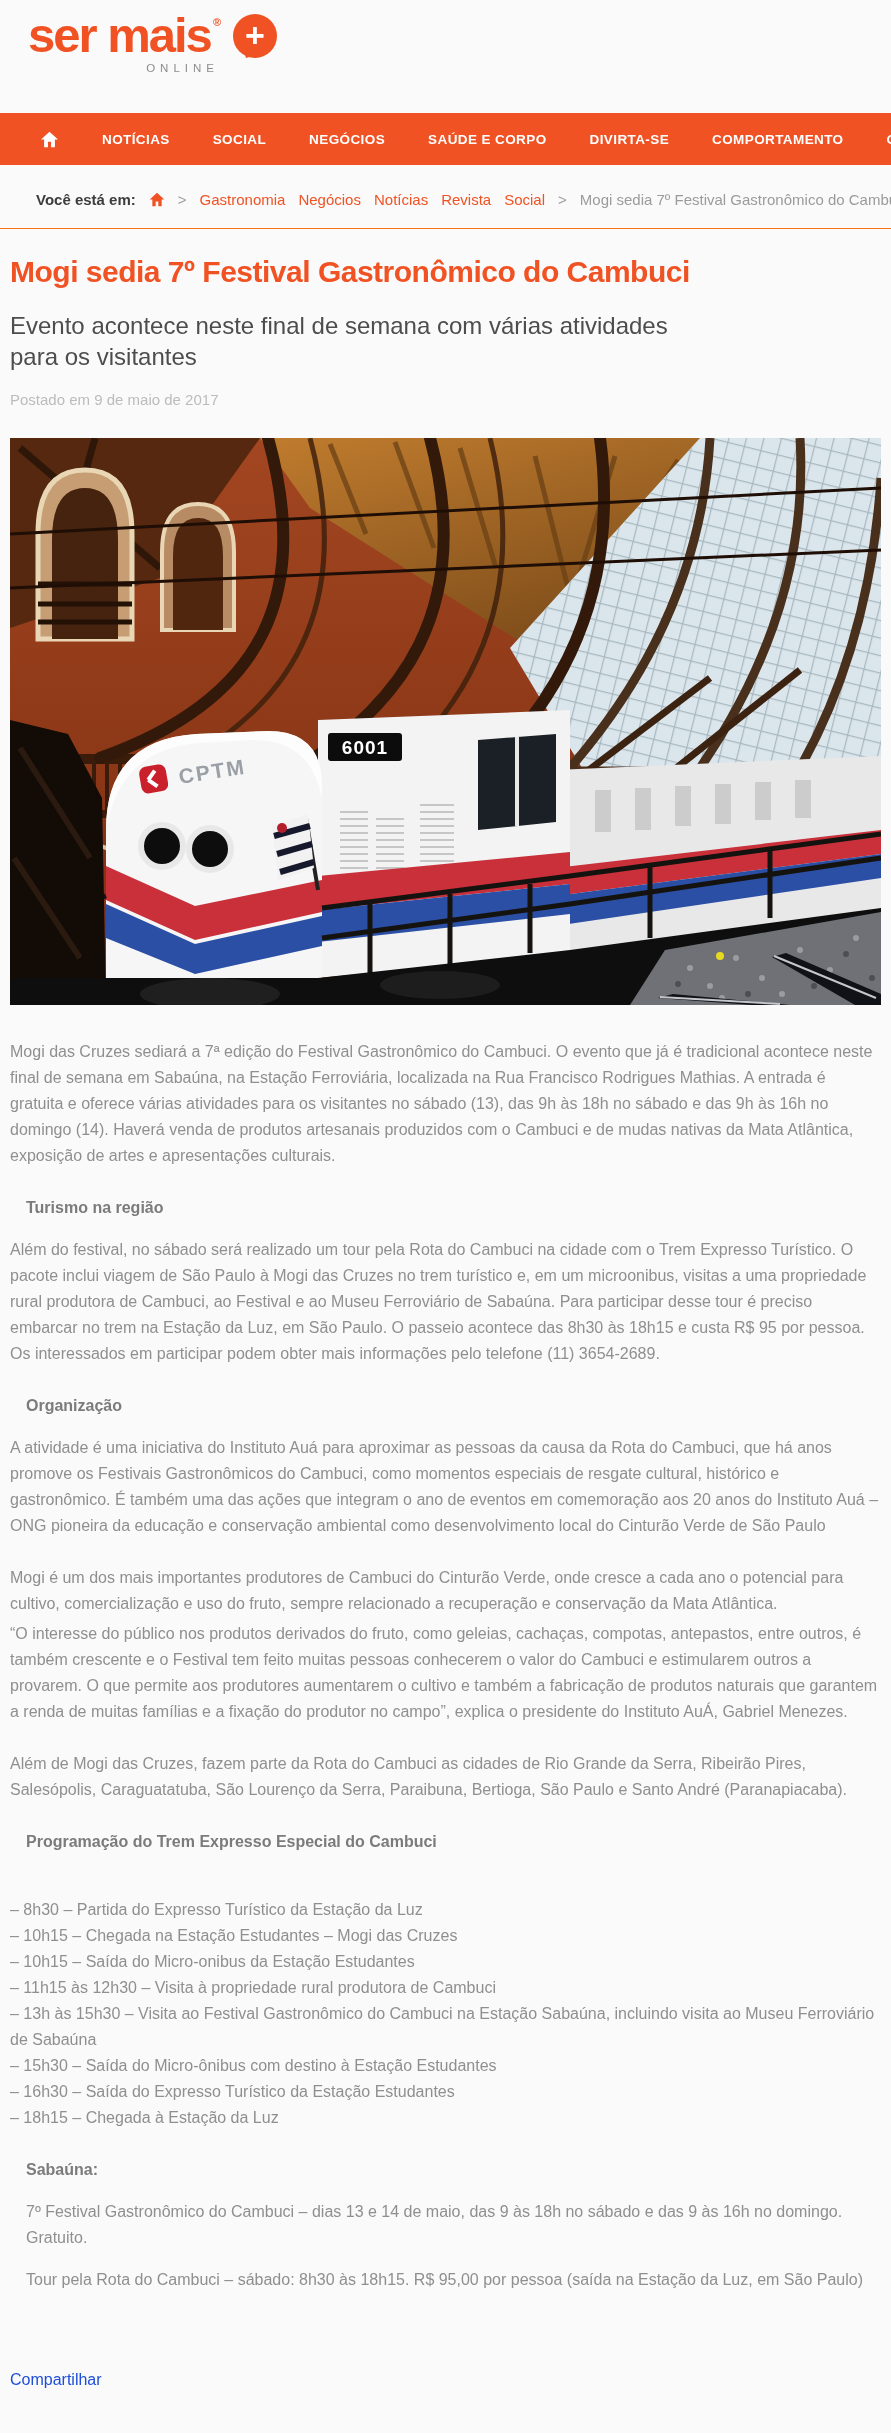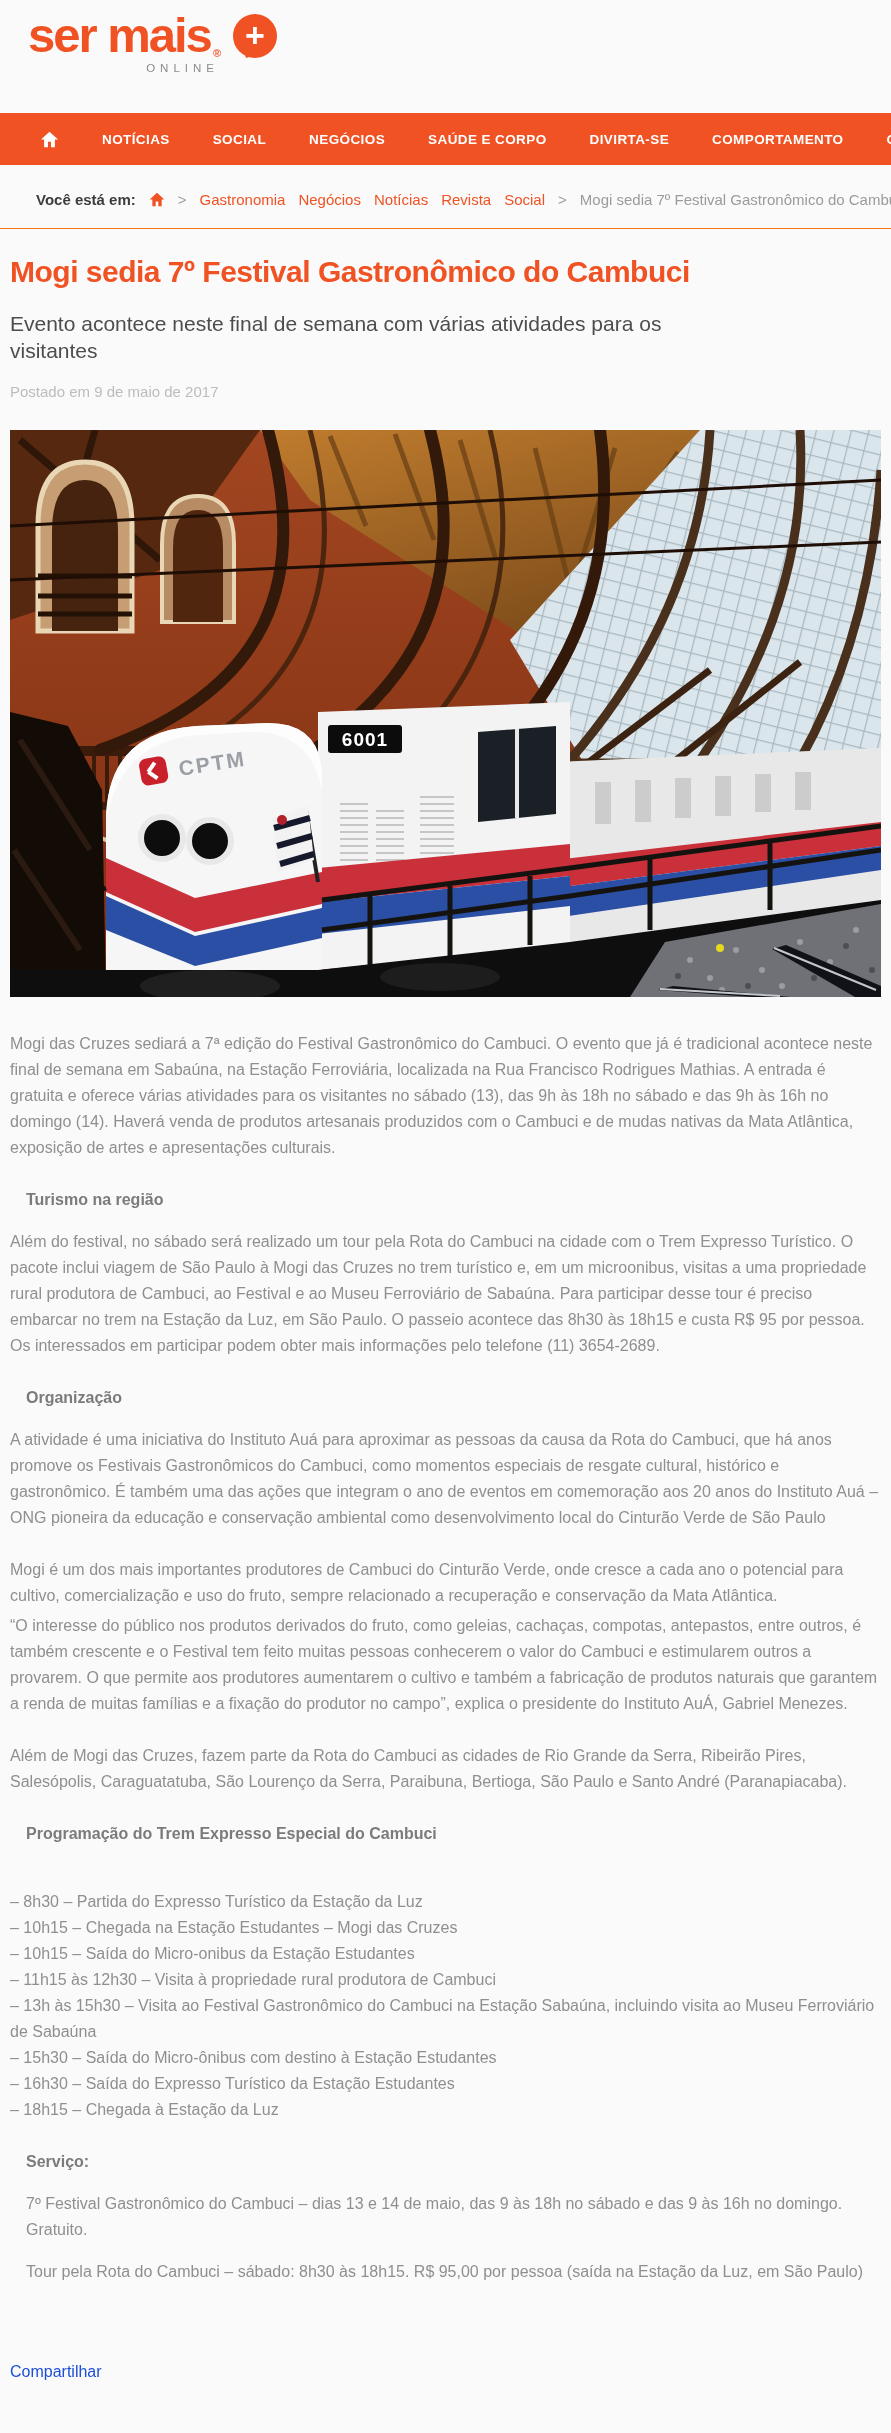--- a/index.html
+++ b/index.html
@@ -6,41 +6,41 @@
   html,body{margin:0;padding:0;}
   body{
     width:891px; background:#fafafa; overflow-x:hidden;
     font-family:"Liberation Sans", sans-serif;
     -webkit-font-smoothing:antialiased;
   }
   
   .site-header{height:113px;position:relative;background:#fafafa;}
   .logo{position:absolute;left:28px;top:12px;display:flex;align-items:flex-start;gap:12px;cursor:pointer;}
   .logo-textcol{display:flex;flex-direction:column;}
-  .logo-line{display:flex;align-items:flex-end;}
+  .logo-line{display:flex;align-items:flex-start;}
   .logo-text{font-size:49px;font-weight:bold;color:var(--accent);letter-spacing:-2px;line-height:0.95;}
   .logo-reg{font-size:11px;color:var(--accent);margin-top:4px;margin-left:2px;font-weight:bold;}
   .logo-online{text-align:right;color:#8c8c8c;font-size:11.5px;letter-spacing:5px;margin-top:3px;padding-right:2px;}
   .bubble{width:44px;height:44px;background:var(--accent);border-radius:50%;position:relative;margin-top:2px;display:flex;align-items:center;justify-content:center;}
   .bubble:after{content:"";position:absolute;left:4px;bottom:-9px;width:0;height:0;border:9px solid transparent;border-top-color:var(--accent);transform:rotate(28deg);}
   .bubble-plus{color:#fff;font-size:34px;font-weight:bold;line-height:1;margin-top:-3px;}
   
   .main-nav{height:52px;background:var(--accent);display:flex;align-items:center;padding-left:40px;gap:43px;white-space:nowrap;}
   .nav-home{display:flex;align-items:center;cursor:pointer;flex:0 0 auto;}
   .nav-item{color:#fff;font-size:13.5px;font-weight:bold;letter-spacing:.4px;cursor:pointer;flex:0 0 auto;}
   
   .breadcrumb{display:flex;align-items:center;gap:13px;padding:26px 10px 20px 36px;font-size:15px;color:#9b9b9b;border-bottom:1px solid #f97316;white-space:nowrap;overflow:hidden;}
   .bc-prefix{font-weight:bold;color:#3c3c3c;}
   .bc-link{color:var(--accent);cursor:pointer;}
   .bc-sep{color:#9b9b9b;}
   .bc-current{color:#9b9b9b;}
   
   main{padding:0 10px;}
   .page-title{margin:26px 0 0;font-size:30px;font-weight:bold;color:var(--accent);letter-spacing:-.5px;line-height:1.15;}
-  .page-subtitle{margin:20px 0 0;font-size:21px;font-weight:normal;color:#4d4d4d;max-width:712px;line-height:1.33;}
+  .page-subtitle{margin:20px 0 0;font-size:24px;font-weight:normal;color:#4d4d4d;max-width:712px;line-height:1.33;}
   .post-date{margin:18px 0 0;font-size:15px;color:#bcbcbc;}
   
   .article-photo{margin-top:30px;width:871px;height:567px;display:block;background:#8f3a1b;}
   
   article{margin-top:34px;font-size:16px;line-height:26px;color:#8f8f8f;}
   article p{margin:0 0 26px;}
   article p.mb0{margin-bottom:4px;}
   .sec-heading{font-size:16px;line-height:26px;font-weight:bold;color:#7b7b7b;margin:16px;}
   .schedule{margin:0 0 26px;}
   .schedule div{margin:0;}
@@ -314,20 +314,20 @@
       <div>– 10h15 – Chegada na Estação Estudantes – Mogi das Cruzes</div>
       <div>– 10h15 – Saída do Micro-onibus da Estação Estudantes</div>
       <div>– 11h15 às 12h30 – Visita à propriedade rural produtora de Cambuci</div>
       <div>– 13h às 15h30 – Visita ao Festival Gastronômico do Cambuci na Estação Sabaúna, incluindo visita ao Museu Ferroviário de Sabaúna</div>
       <div>– 15h30 – Saída do Micro-ônibus com destino à Estação Estudantes</div>
       <div>– 16h30 – Saída do Expresso Turístico da Estação Estudantes</div>
       <div>– 18h15 – Chegada à Estação da Luz</div>
     </div>
 
     <div class="service">
-      <h3 class="sec-heading">Serviço:</h3>
+      <h3 class="sec-heading">Sabaúna:</h3>
       <div>7º Festival Gastronômico do Cambuci – dias 13 e 14 de maio, das 9 às 18h no sábado e das 9 às 16h no domingo. Gratuito.</div>
       <div>Tour pela Rota do Cambuci – sábado: 8h30 às 18h15. R$ 95,00 por pessoa (saída na Estação da Luz, em São Paulo)</div>
     </div>
 
     <span class="share-label">Compartilhar</span>
   </article>
 </main>
 
 </body></html>

